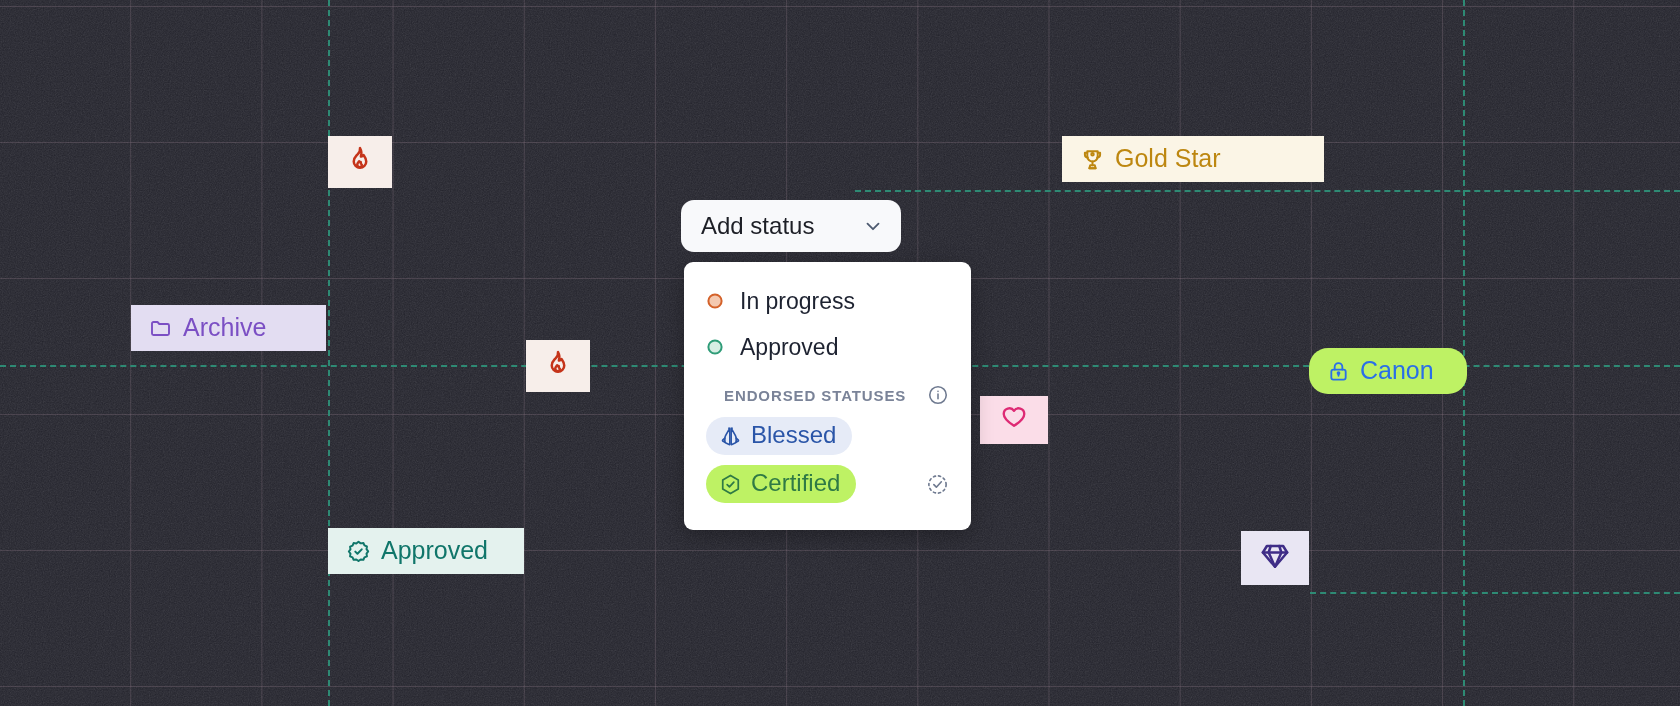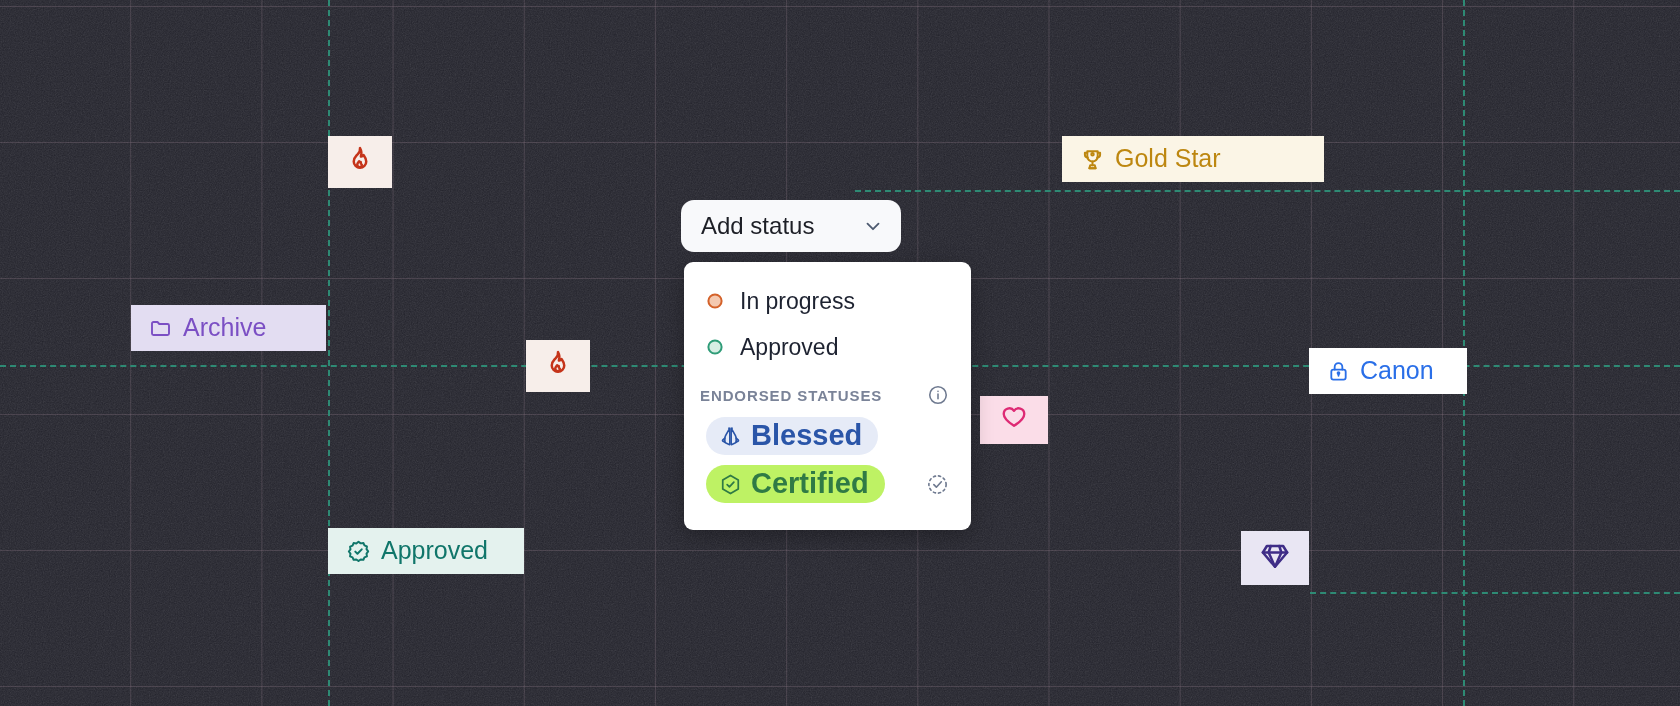--- a/index.html
+++ b/index.html
@@ -134,21 +134,21 @@
   }
   .menu-row .row-label {
     font-size: 23px;
     color: #1d2230;
     margin-left: 8px;
   }
   .section-head {
     display: flex;
     align-items: center;
     justify-content: space-between;
-    padding: 14px 22px 6px 16px;
+    padding: 14px 22px 6px 40px;
   }
   .section-head .section-title {
     font-size: 15px;
     font-weight: bold;
     letter-spacing: 0.9px;
     color: #7a8398;
   }
   .pill-row {
     display: flex;
     align-items: center;
@@ -157,23 +157,22 @@
     height: 48px;
     cursor: pointer;
   }
   .pill {
     display: inline-flex;
     align-items: center;
     gap: 9px;
     height: 38px;
     padding: 0 16px 0 13px;
     border-radius: 19px;
-    font-size: 29px;
+    font-size: 24px;
     white-space: nowrap;
-    font-weight: bold;
   }
   .pill .pill-label { position: relative; top: -1px; }
 </style>
 </head>
 <body>
 
 <div id="canvas">
 
   <svg id="noise-layer" xmlns="http://www.w3.org/2000/svg" width="1680" height="706">
     <filter id="n">
@@ -244,21 +243,21 @@
         <path d="M17 5.5h2.3v1.8A2.8 2.8 0 0 1 16.5 10"></path>
         <path d="M12 14v3.5"></path>
         <path d="M9 20.5h6"></path>
         <path d="M9.8 17.5h4.4l.8 3H9z"></path>
         <circle cx="12" cy="7" r="1.2"></circle>
       </svg>
     </span>
     <span class="chip-label">Gold Star</span>
   </div>
 
-  <div class="chip" style="left:1309px; top:348px; width:158px; background:#ffffff; color:#2a6fe8;">
+  <div class="chip" style="left:1309px; top:348px; width:158px; background:#bef264; color:#2a6fe8;border-radius:19px;">
     <span class="chip-icon">
       <svg width="23" height="23" viewBox="0 0 24 24" fill="none" stroke="#2a6fe8" stroke-width="1.9" stroke-linecap="round" stroke-linejoin="round">
         <rect x="4.5" y="10" width="15" height="10.5" rx="2.2"></rect>
         <path d="M8 10V7.2a4 4 0 0 1 8 0V10"></path>
         <path d="M12 14v2.4"></path>
         <circle cx="12" cy="13.6" r="1"></circle>
       </svg>
     </span>
     <span class="chip-label">Canon</span>
   </div>

